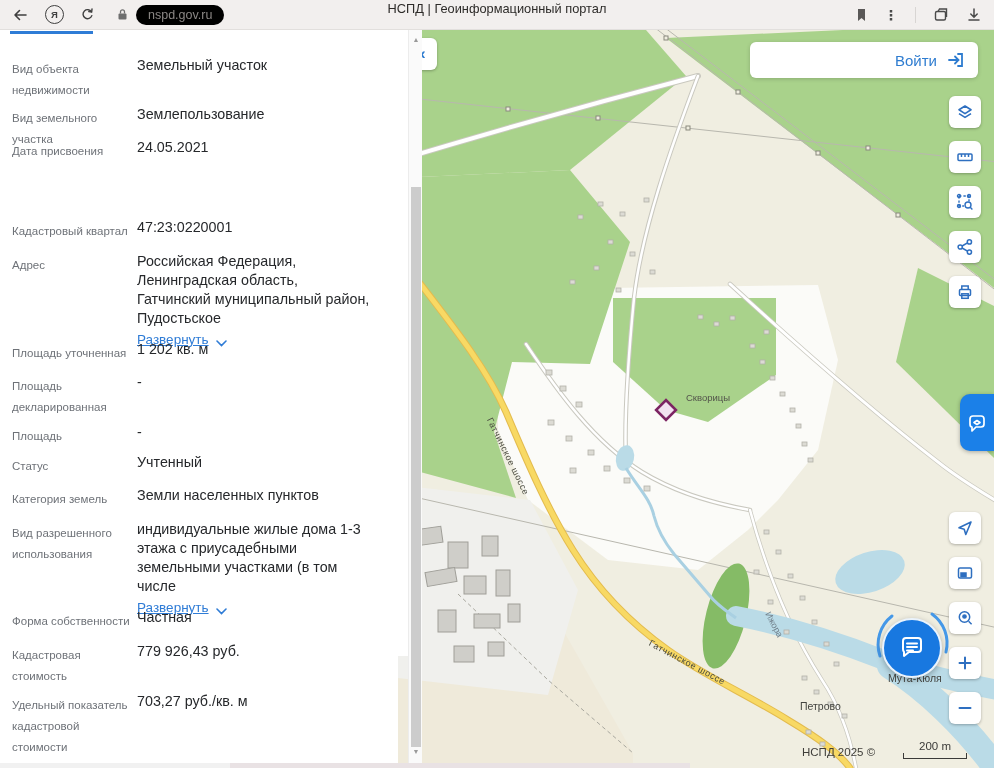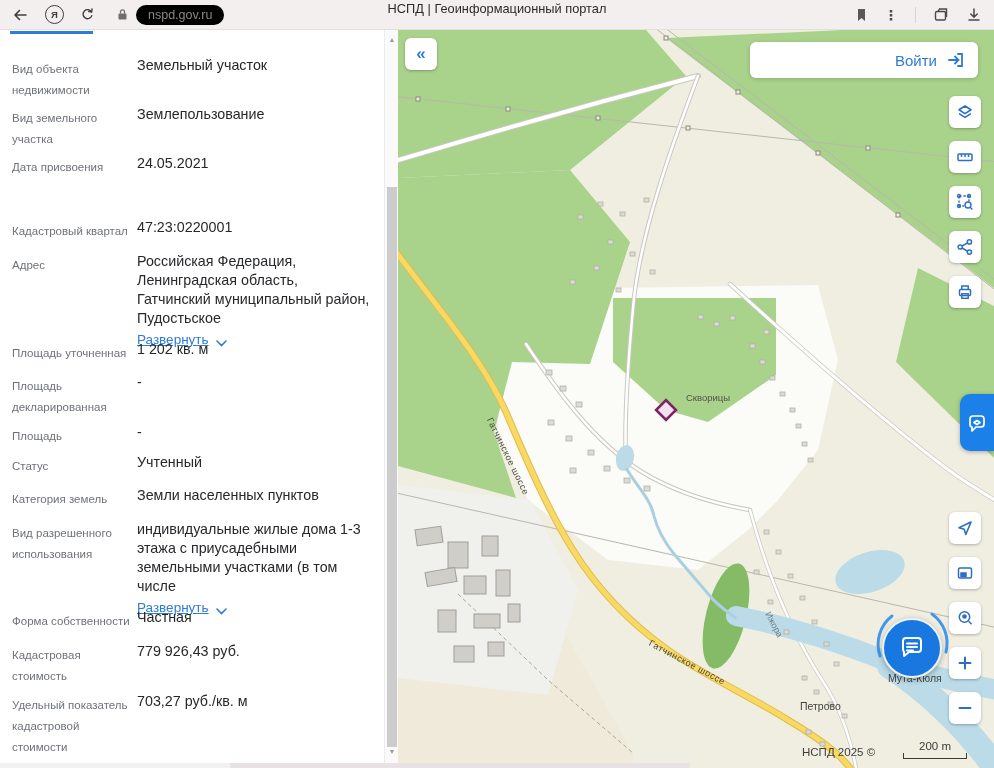--- a/index.html
+++ b/index.html
@@ -13,29 +13,29 @@
   .ya-circle{width:17px;height:17px;border:1.5px solid #3f3f3f;border-radius:50%;
              font-size:9.5px;font-weight:bold;color:#3f3f3f;display:flex;align-items:center;justify-content:center;}
   .url-pill{height:20px;background:#000000;border-radius:10px;padding:0 12px;display:flex;align-items:center;
             font-size:12.5px;color:#8b8785;margin-left:-8px;}
   .tb-title{position:absolute;left:50%;top:0;height:16px;transform:translateX(-50%);
             display:flex;align-items:center;font-size:12.8px;color:#2d2b29;white-space:nowrap;}
   .tb-right{margin-left:auto;display:flex;align-items:center;gap:17px;}
   .tb-dots{font-size:14px;font-weight:bold;color:#4a4a4a;}
   .tb-div{width:1px;height:16px;background:#d8d5d3;}
   
-  .panel{position:absolute;left:0;top:30px;width:398px;height:626px;background:#fff;z-index:10;}
+  .panel{position:absolute;left:0;top:30px;width:398px;height:626px;background:#fff;z-index:10;padding-left:24px;}
   .tab-underline{position:absolute;left:10px;top:1px;width:83px;height:3px;background:#2f7cd6;}
   .row{position:absolute;left:12px;width:371px;display:grid;grid-template-columns:125px 1fr;}
   .row .lab{font-size:11.5px;line-height:21px;color:#6e7278;padding-top:3px;}
   .row .val{font-size:14.3px;line-height:19px;color:#26282b;max-width:236px;}
   .expand-link{display:inline-flex;align-items:flex-end;gap:7px;margin-top:4px;font-size:13.5px;
                color:#2f7cd6;text-decoration:underline;cursor:pointer;}
   .expand-link svg{flex:0 0 auto;}
-  .r0{top:26px}.r1{top:75px}.r2{top:124px}.r3{top:155px}.r4{top:188px}.r5{top:222px}
+  .r0{top:26px}.r1{top:75px}.r2{top:108px}.r3{top:155px}.r4{top:188px}.r5{top:222px}
   .r6{top:310px}.r7{top:343px}.r8{top:393px}.r9{top:423px}.r10{top:456px}.r11{top:490px}
   .r12{top:578px}.r13{top:612px}.r14{top:662px}
   .vscroll{position:absolute;right:0;top:0;width:14px;height:733px;background:#fafafa;border-left:1px solid #ececec;box-sizing:border-box;}
   .vs-arrow{position:absolute;left:0;width:14px;text-align:center;font-size:7px;color:#9a9a9a;cursor:pointer;}
   .vs-up{top:6px}.vs-down{bottom:8px}
   .vs-thumb{position:absolute;left:2px;width:10px;top:157px;height:560px;background:#cccccc;cursor:pointer;}
   
   .map{position:absolute;left:398px;top:30px;width:596px;height:738px;overflow:hidden;background:#f0eee1;}
   .geo{position:absolute;left:0;top:0;}
   .lbl{position:absolute;white-space:nowrap;pointer-events:none;font-size:9.5px;color:#53544b;}

